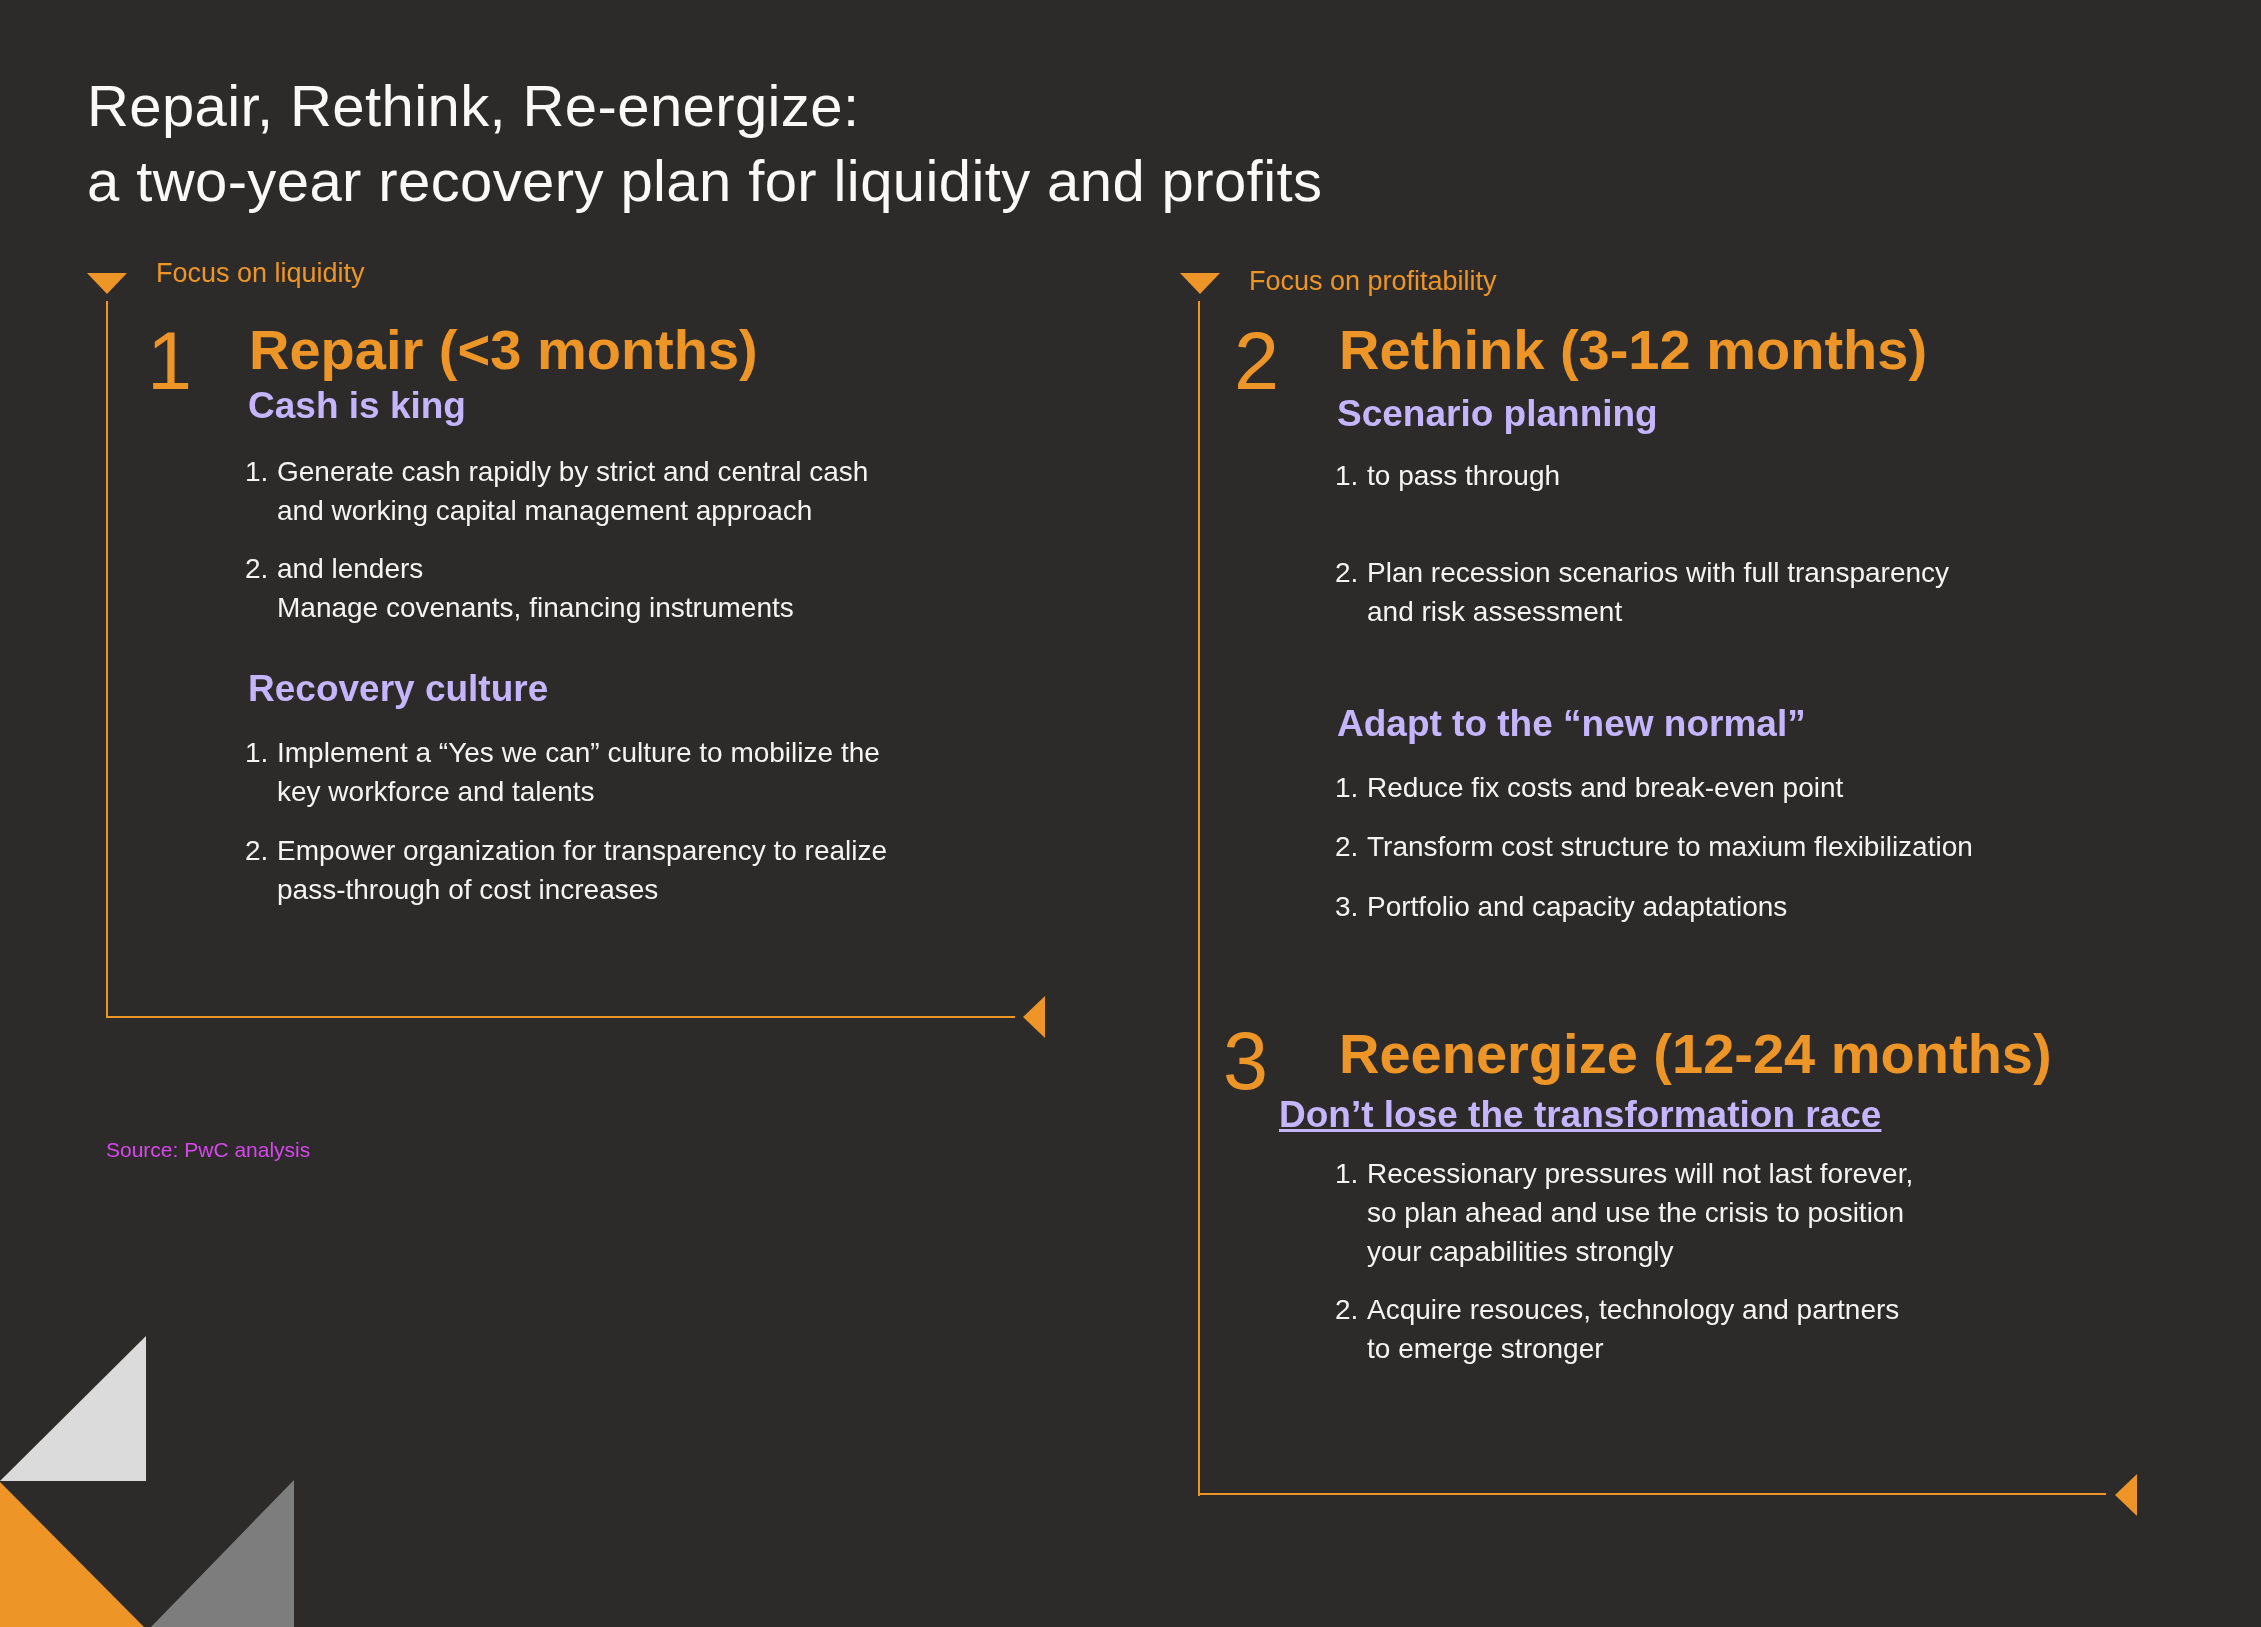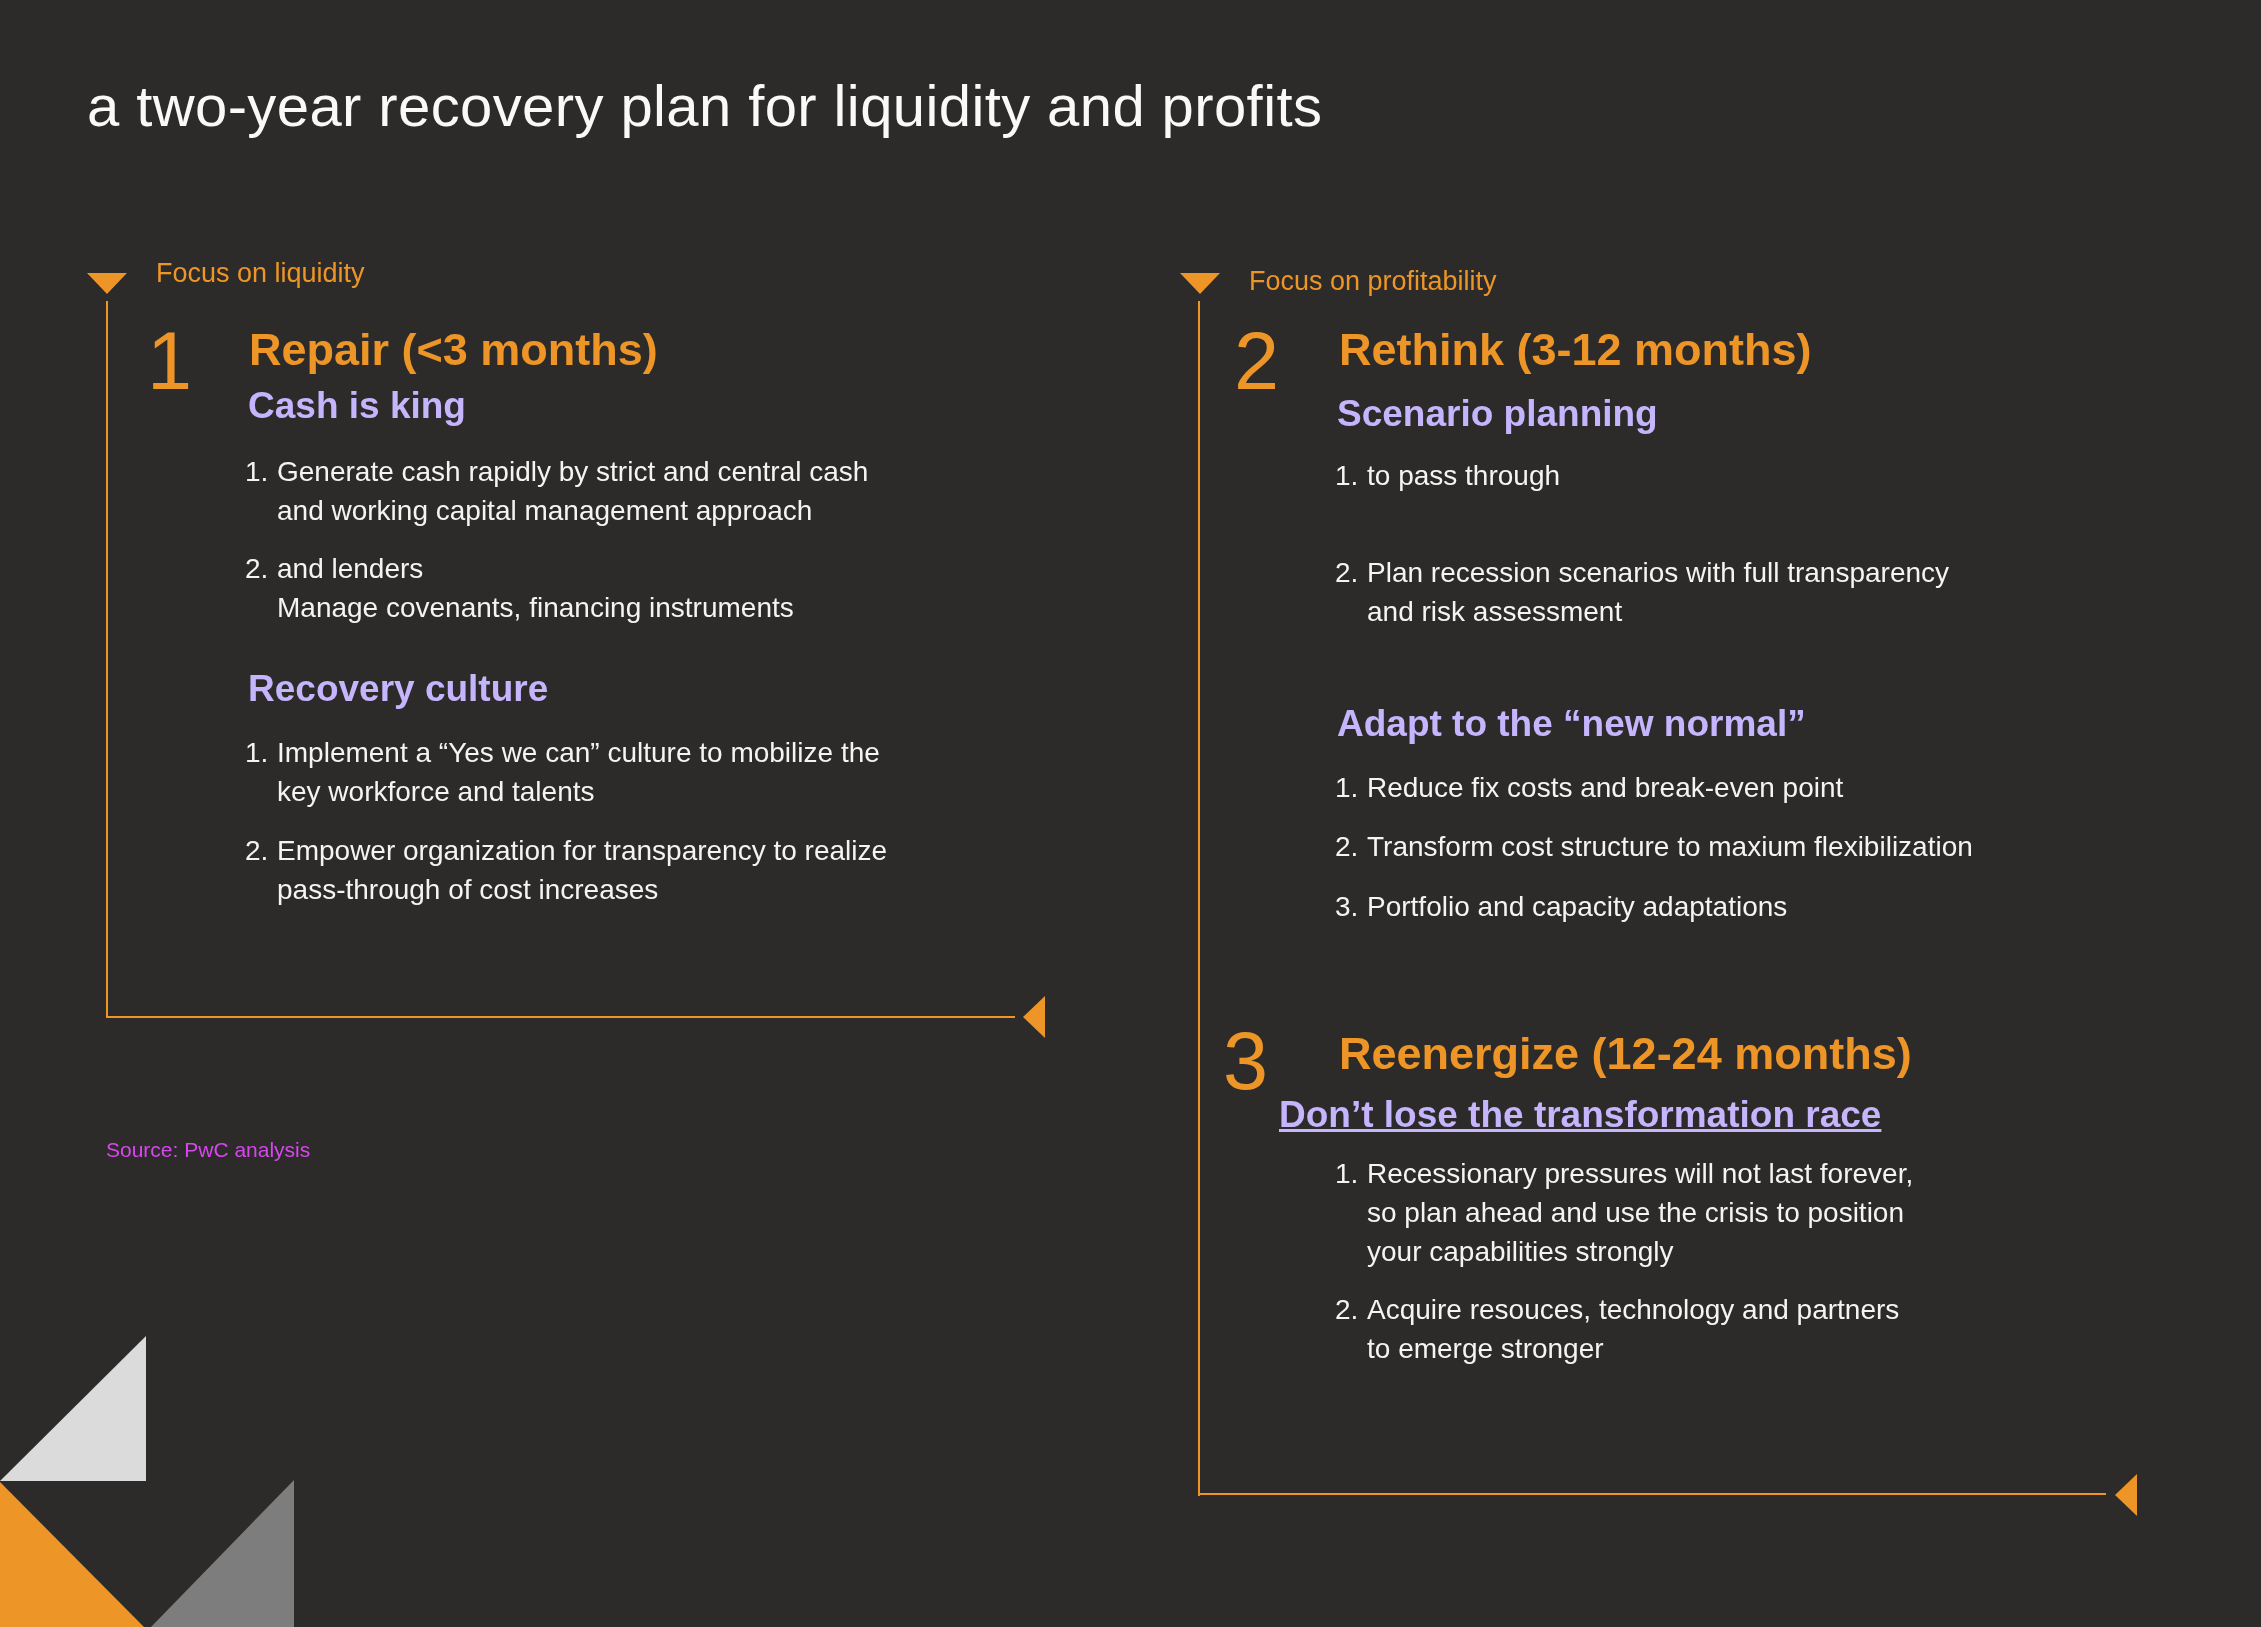--- a/index.html
+++ b/index.html
@@ -17,21 +17,21 @@
     font-size:58px;line-height:75px;font-weight:400;
     color:#FAF9F8;letter-spacing:0.4px;
   }
   .focus-label{
     font-size:27px;line-height:32px;font-weight:400;color:#ED9527;
   }
   .big-num{
     font-size:81px;line-height:81px;font-weight:400;color:#ED9527;
   }
   .phase-heading{
-    font-size:45px;line-height:50px;font-weight:700;color:#ED9527;
+    font-size:56px;line-height:50px;font-weight:700;color:#ED9527;
   }
   .sub-heading{
     font-size:37px;line-height:44px;font-weight:700;color:#c4b5fd;
   }
   .item{
     font-size:28px;line-height:39px;font-weight:400;color:#F5F4F3;
     padding-left:32px;
   }
   .item .marker{position:absolute;left:0;top:0;line-height:39px;}
   .source{
@@ -54,20 +54,21 @@
   }
   
   .decor{position:absolute;}
 </style>
 </head>
 <body>
 
 <div class="slide">
 
   <div class="abs title">
+    <div>Repair, Rethink, Re-energize:</div>
     <div>a two-year recovery plan for liquidity and profits</div>
   </div>
 
   <div class="abs tri-down" style="left:87px;top:273px;"></div>
   <div class="abs focus-label" style="left:156px;top:257px;">Focus on liquidity</div>
 
   <div class="abs vline" style="left:106px;top:301px;height:717px;"></div>
   <div class="abs hline" style="left:106px;top:1016px;width:909px;"></div>
   <div class="abs tri-left" style="left:1023px;top:996px;"></div>
 

